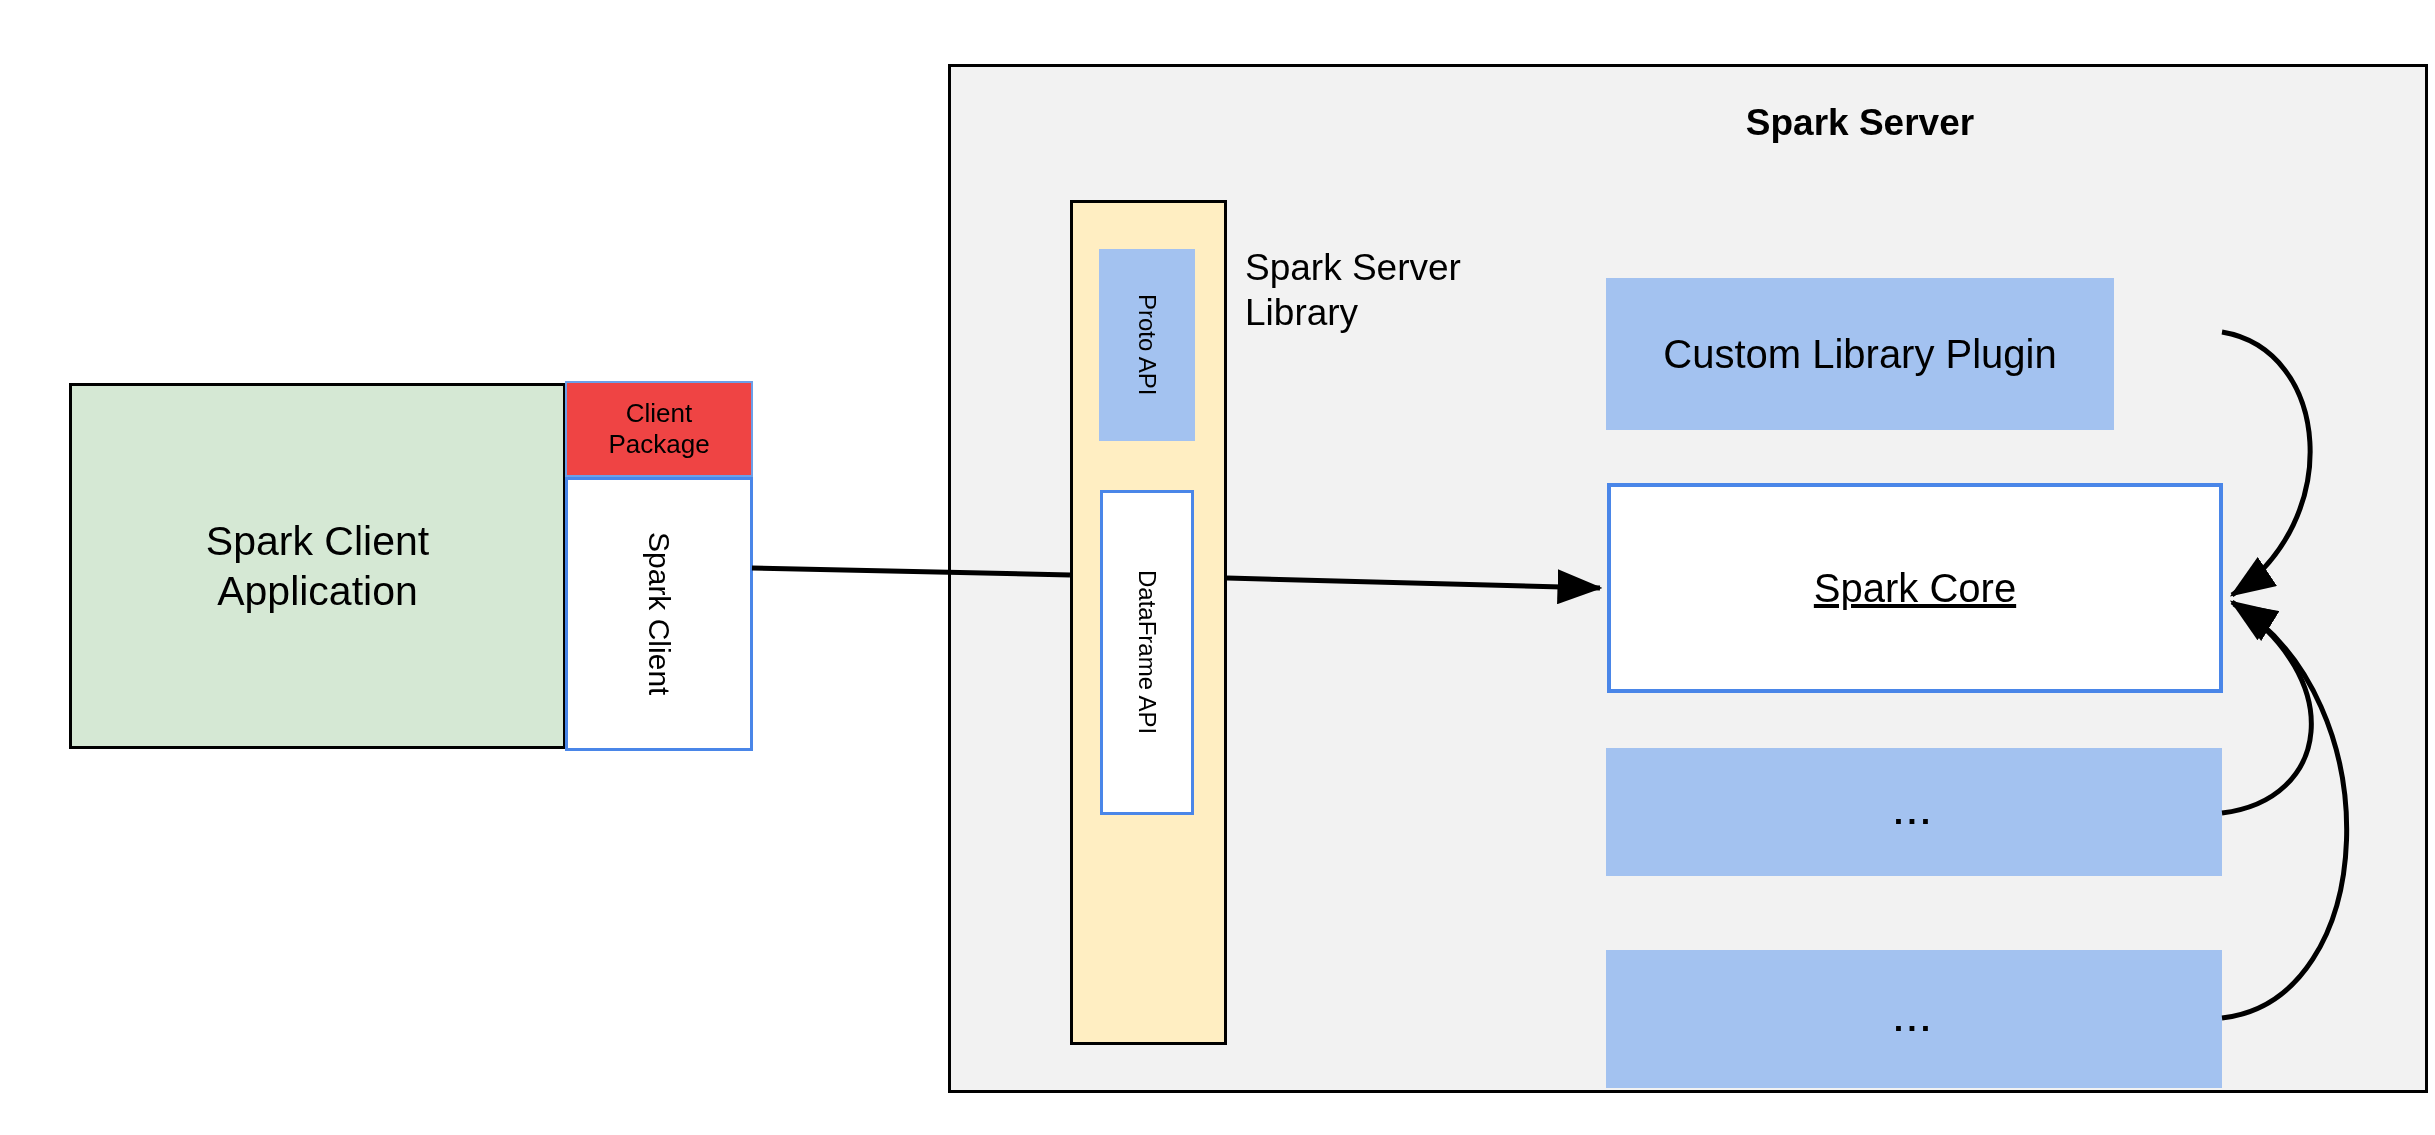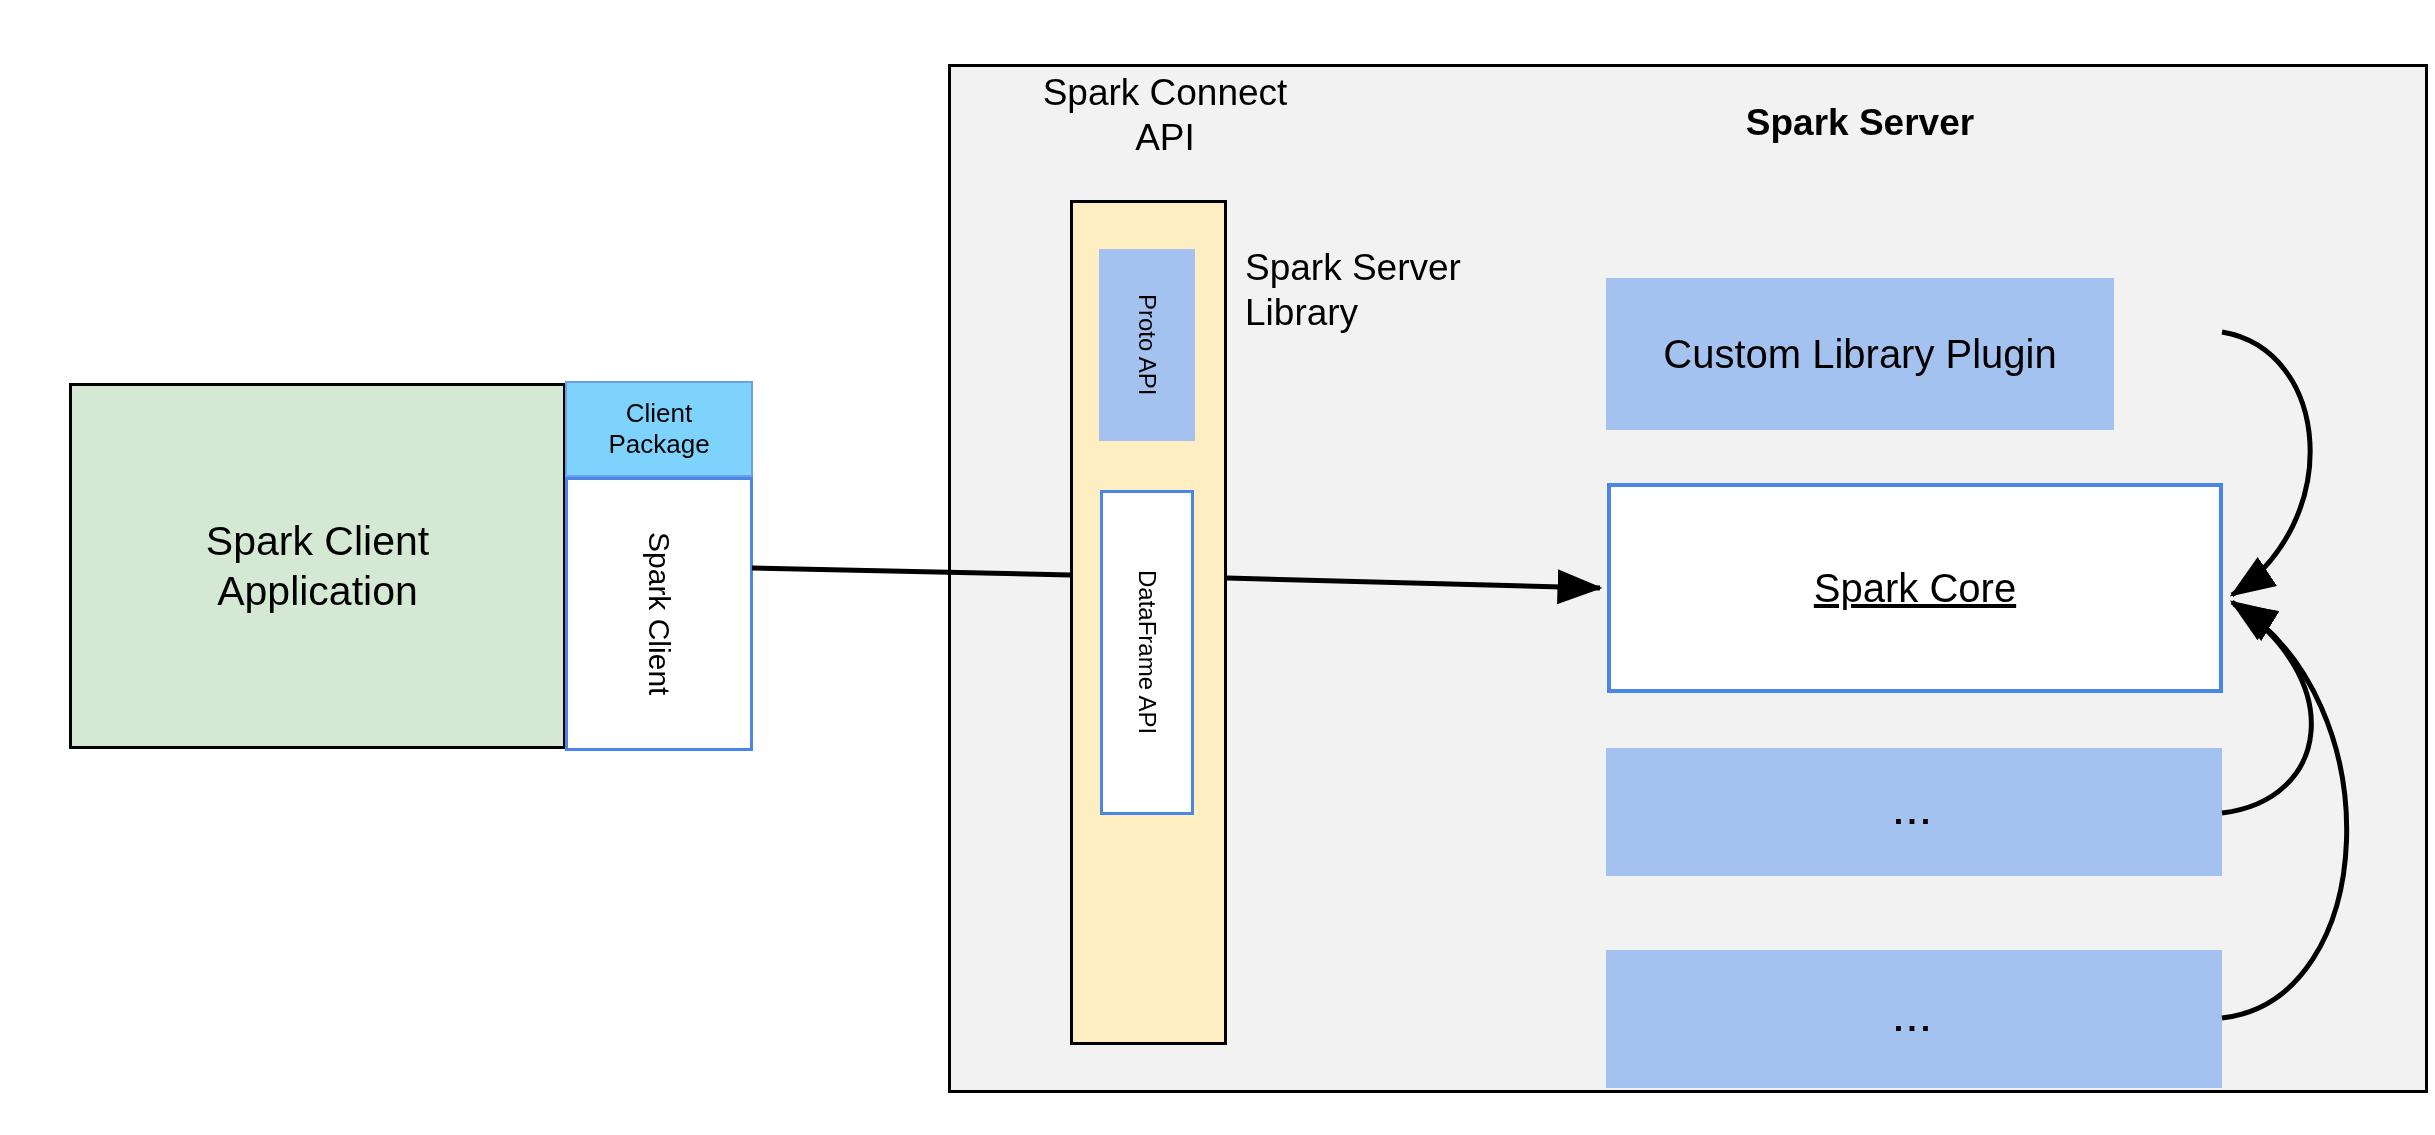--- a/index.html
+++ b/index.html
@@ -42,21 +42,21 @@
   }
   #client-app-label {
     font-size: 41px;
     color: #000000;
     line-height: 1.22;
     white-space: pre-line;
   }
 
   #client-package-box {
     left: 565px; top: 381px; width: 188px; height: 96px;
-    background: #7dd3fc;
+    background: #ef4444;
     border: 2px solid #6c9fe8;
     z-index: 3;
   }
   #client-package-label {
     font-size: 26px;
     line-height: 1.2;
     white-space: pre-line;
   }
 
   #spark-client-box {
@@ -188,22 +188,20 @@
 
   <div class="box" id="client-package-box">
     <span id="client-package-label">Client
 Package</span>
   </div>
 
   <div class="box" id="spark-client-box">
     <span id="spark-client-label">Spark Client</span>
   </div>
 
-  <div class="label-free" id="spark-connect-api-label">Spark Connect
-API</div>
 
   <div class="label-free" id="spark-server-title">Spark Server</div>
 
   <div class="label-free" id="spark-server-library-label">Spark Server
 Library</div>
 
   <div id="server-library-column" class="box"></div>
 
   <div class="box" id="proto-api-box">
     <span id="proto-api-label">Proto API</span>

